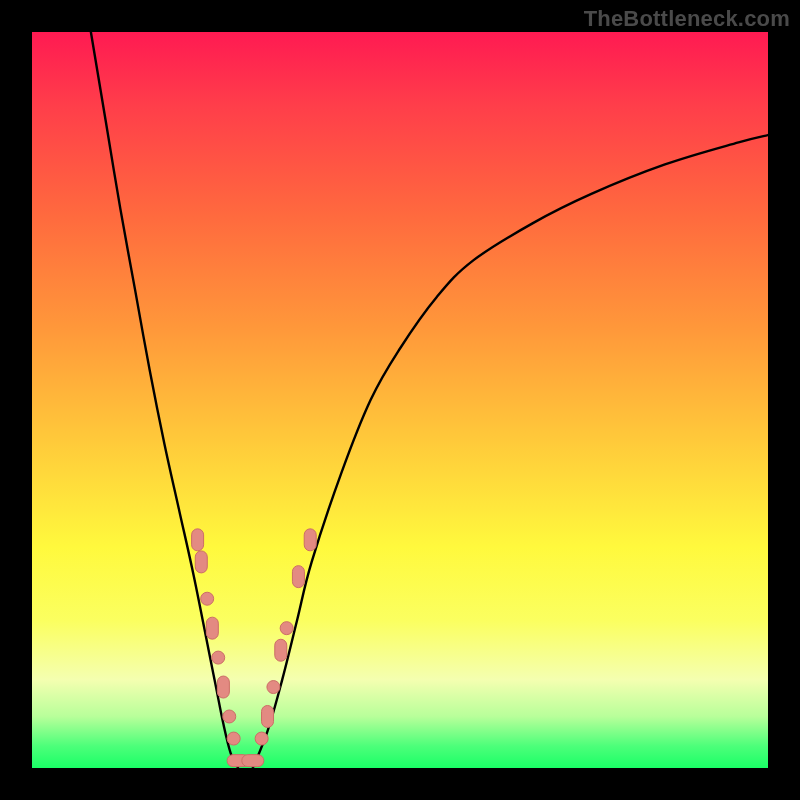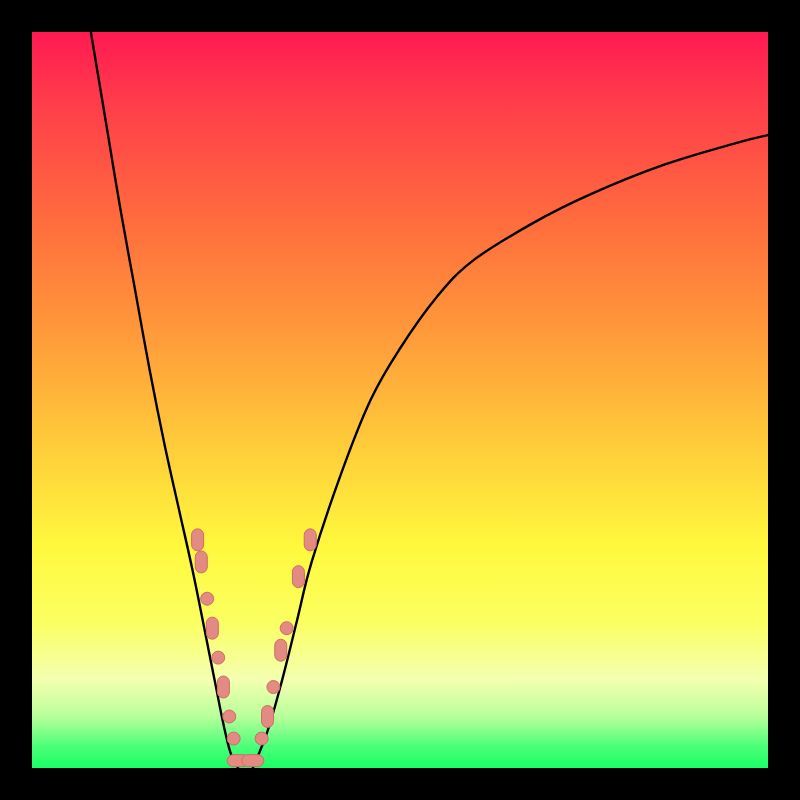--- a/index.html
+++ b/index.html
@@ -85,13 +85,14 @@
           <circle cx="229.632" cy="706.56" r="6.5" fill="#e38a82" stroke="#cc6e66" stroke-width="1"></circle>
           <rect x="229.52" y="673.48" width="12" height="22" rx="6" fill="#e38a82" stroke="#cc6e66" stroke-width="1"></rect>
           <circle cx="241.40799999999996" cy="655.04" r="6.5" fill="#e38a82" stroke="#cc6e66" stroke-width="1"></circle>
           <rect x="242.76799999999997" y="607.24" width="12" height="22" rx="6" fill="#e38a82" stroke="#cc6e66" stroke-width="1"></rect>
           <circle cx="254.65600000000003" cy="596.16" r="6.5" fill="#e38a82" stroke="#cc6e66" stroke-width="1"></circle>
           <rect x="260.432" y="533.64" width="12" height="22" rx="6" fill="#e38a82" stroke="#cc6e66" stroke-width="1"></rect>
           <rect x="272.20799999999997" y="496.84000000000003" width="12" height="22" rx="6" fill="#e38a82" stroke="#cc6e66" stroke-width="1"></rect>
         </g>
     </svg>
   </div>
+  <div class="watermark">TheBottleneck.com</div>
 </div>
 
 </body></html>

